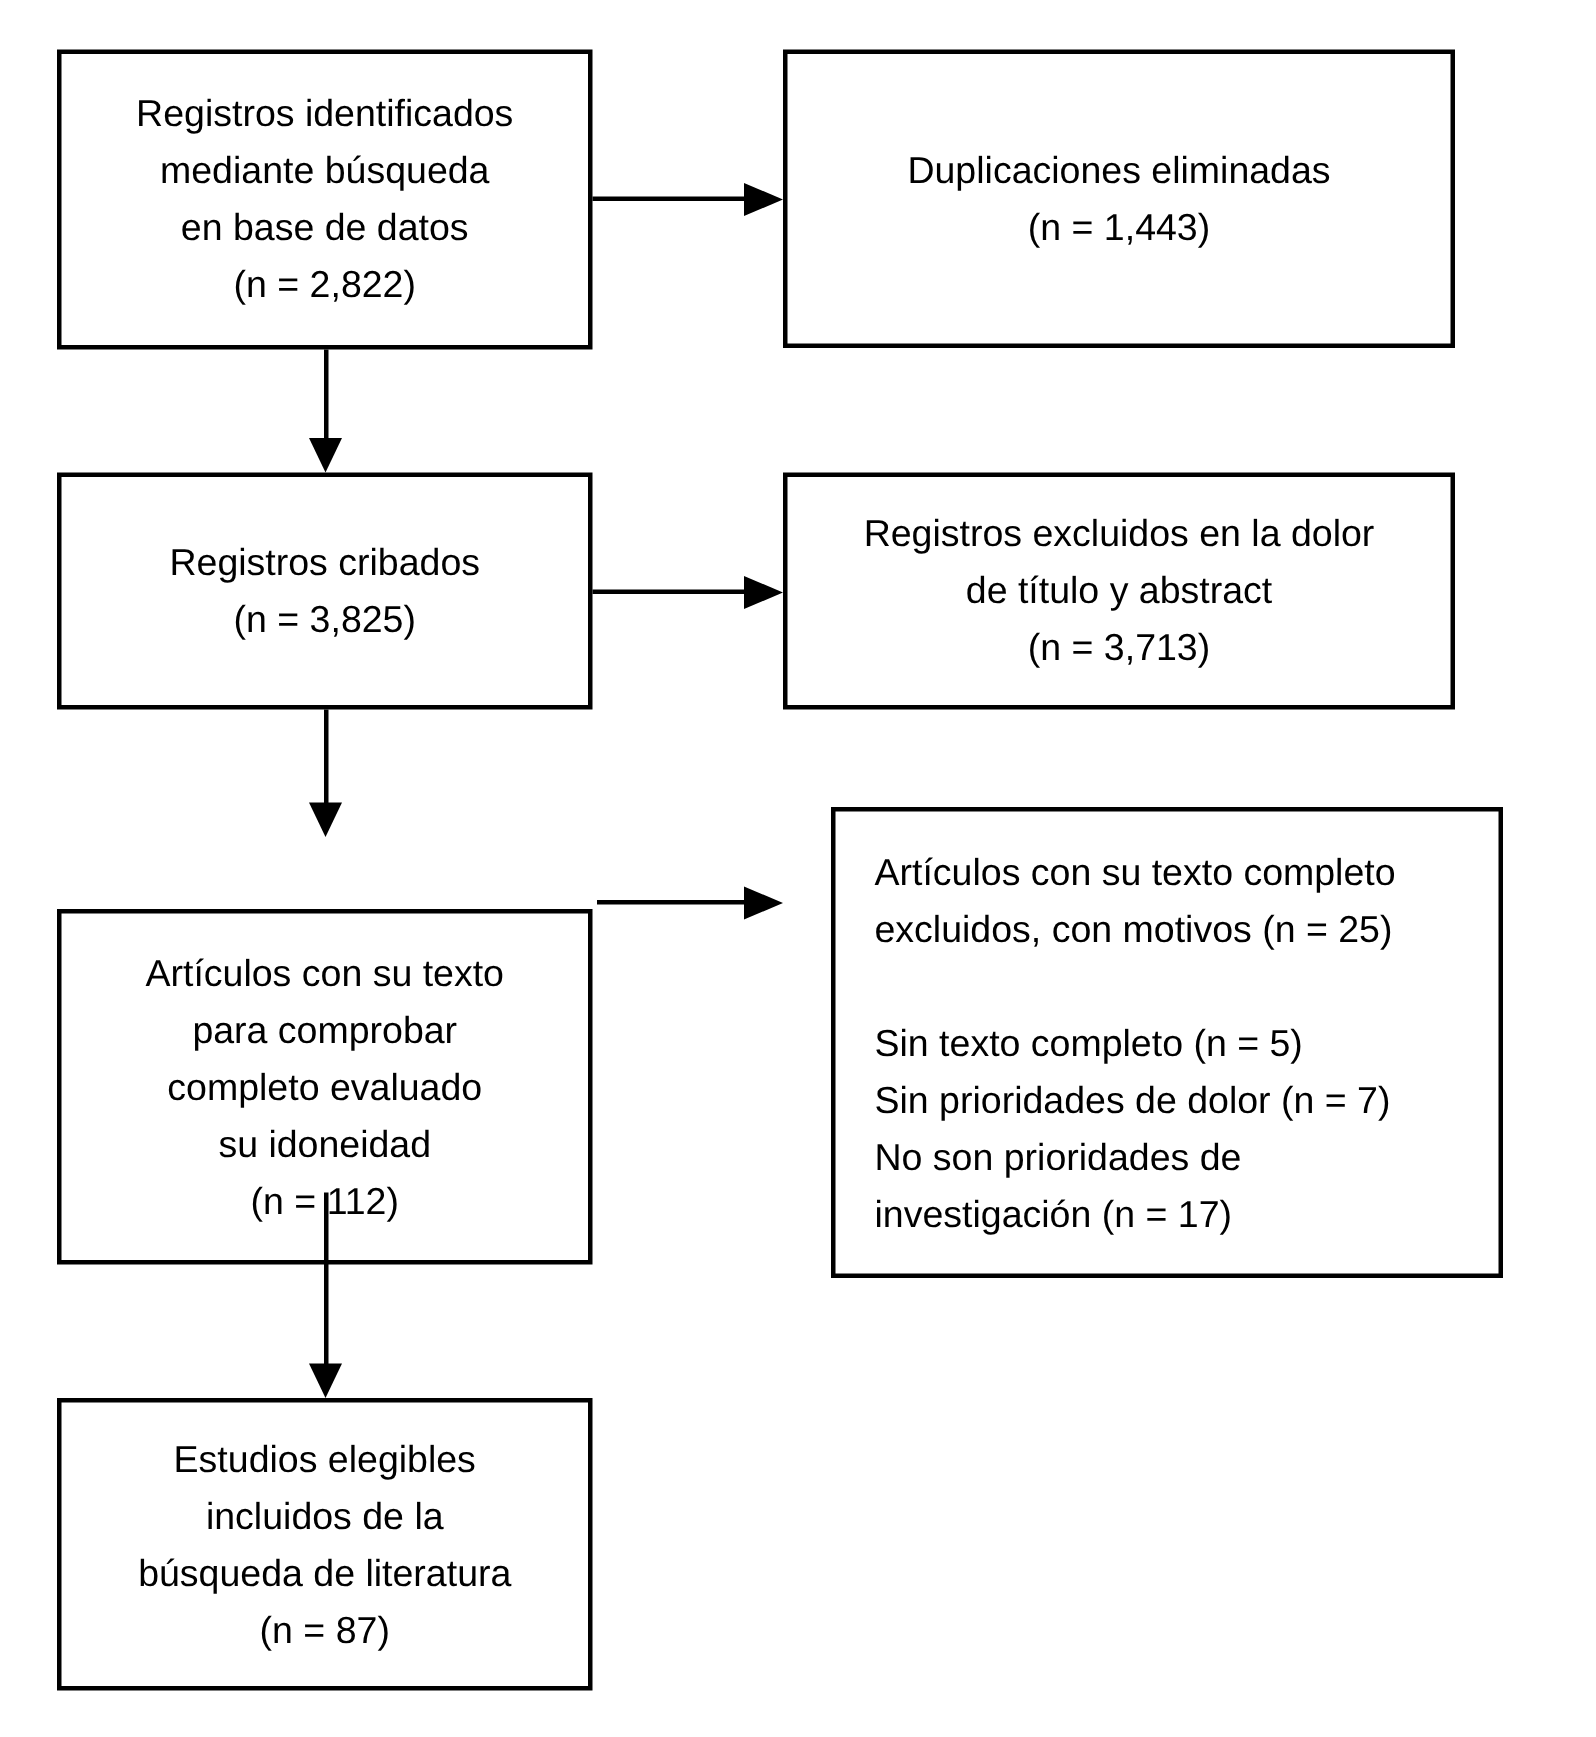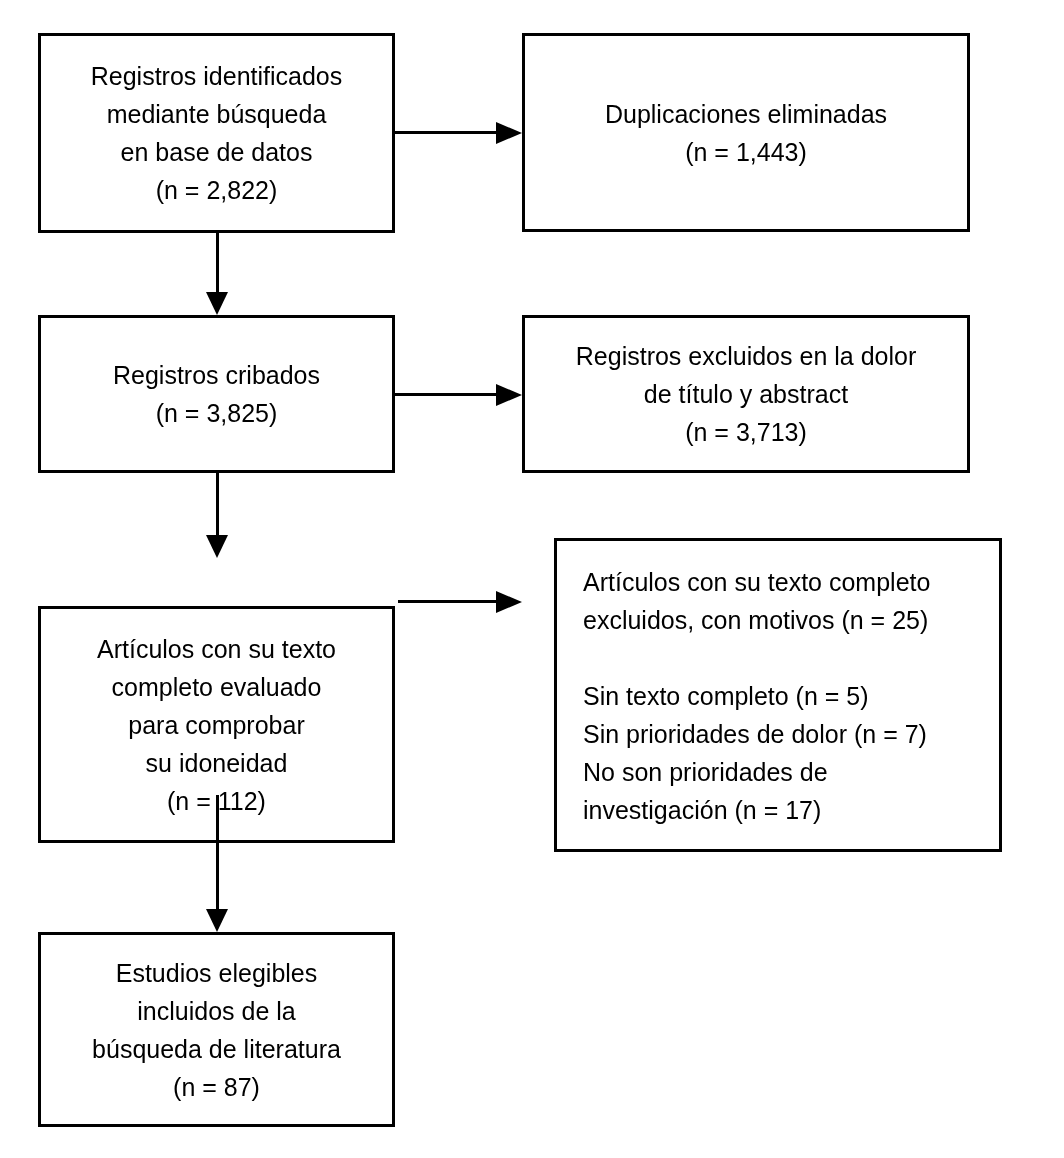--- a/index.html
+++ b/index.html
@@ -113,22 +113,22 @@
   </div>
 
   <div class="box" id="box-excluded-ta">
     <span class="line">Registros excluidos en la dolor</span>
     <span class="line">de título y abstract</span>
     <span class="line">(n = 3,713)</span>
   </div>
 
   <div class="box" id="box-fulltext">
     <span class="line">Artículos con su texto</span>
+    <span class="line">para comprobar</span>
     <span class="line">completo evaluado</span>
-    <span class="line">para comprobar</span>
     <span class="line">su idoneidad</span>
     <span class="line">(n = 112)</span>
   </div>
 
   <div class="box left-align" id="box-ft-excluded">
     <span class="line">Artículos con su texto completo</span>
     <span class="line">excluidos, con motivos (n = 25)</span>
     <span class="line"></span>
     <span class="line">Sin texto completo (n = 5)</span>
     <span class="line">Sin prioridades de dolor (n = 7)</span>

